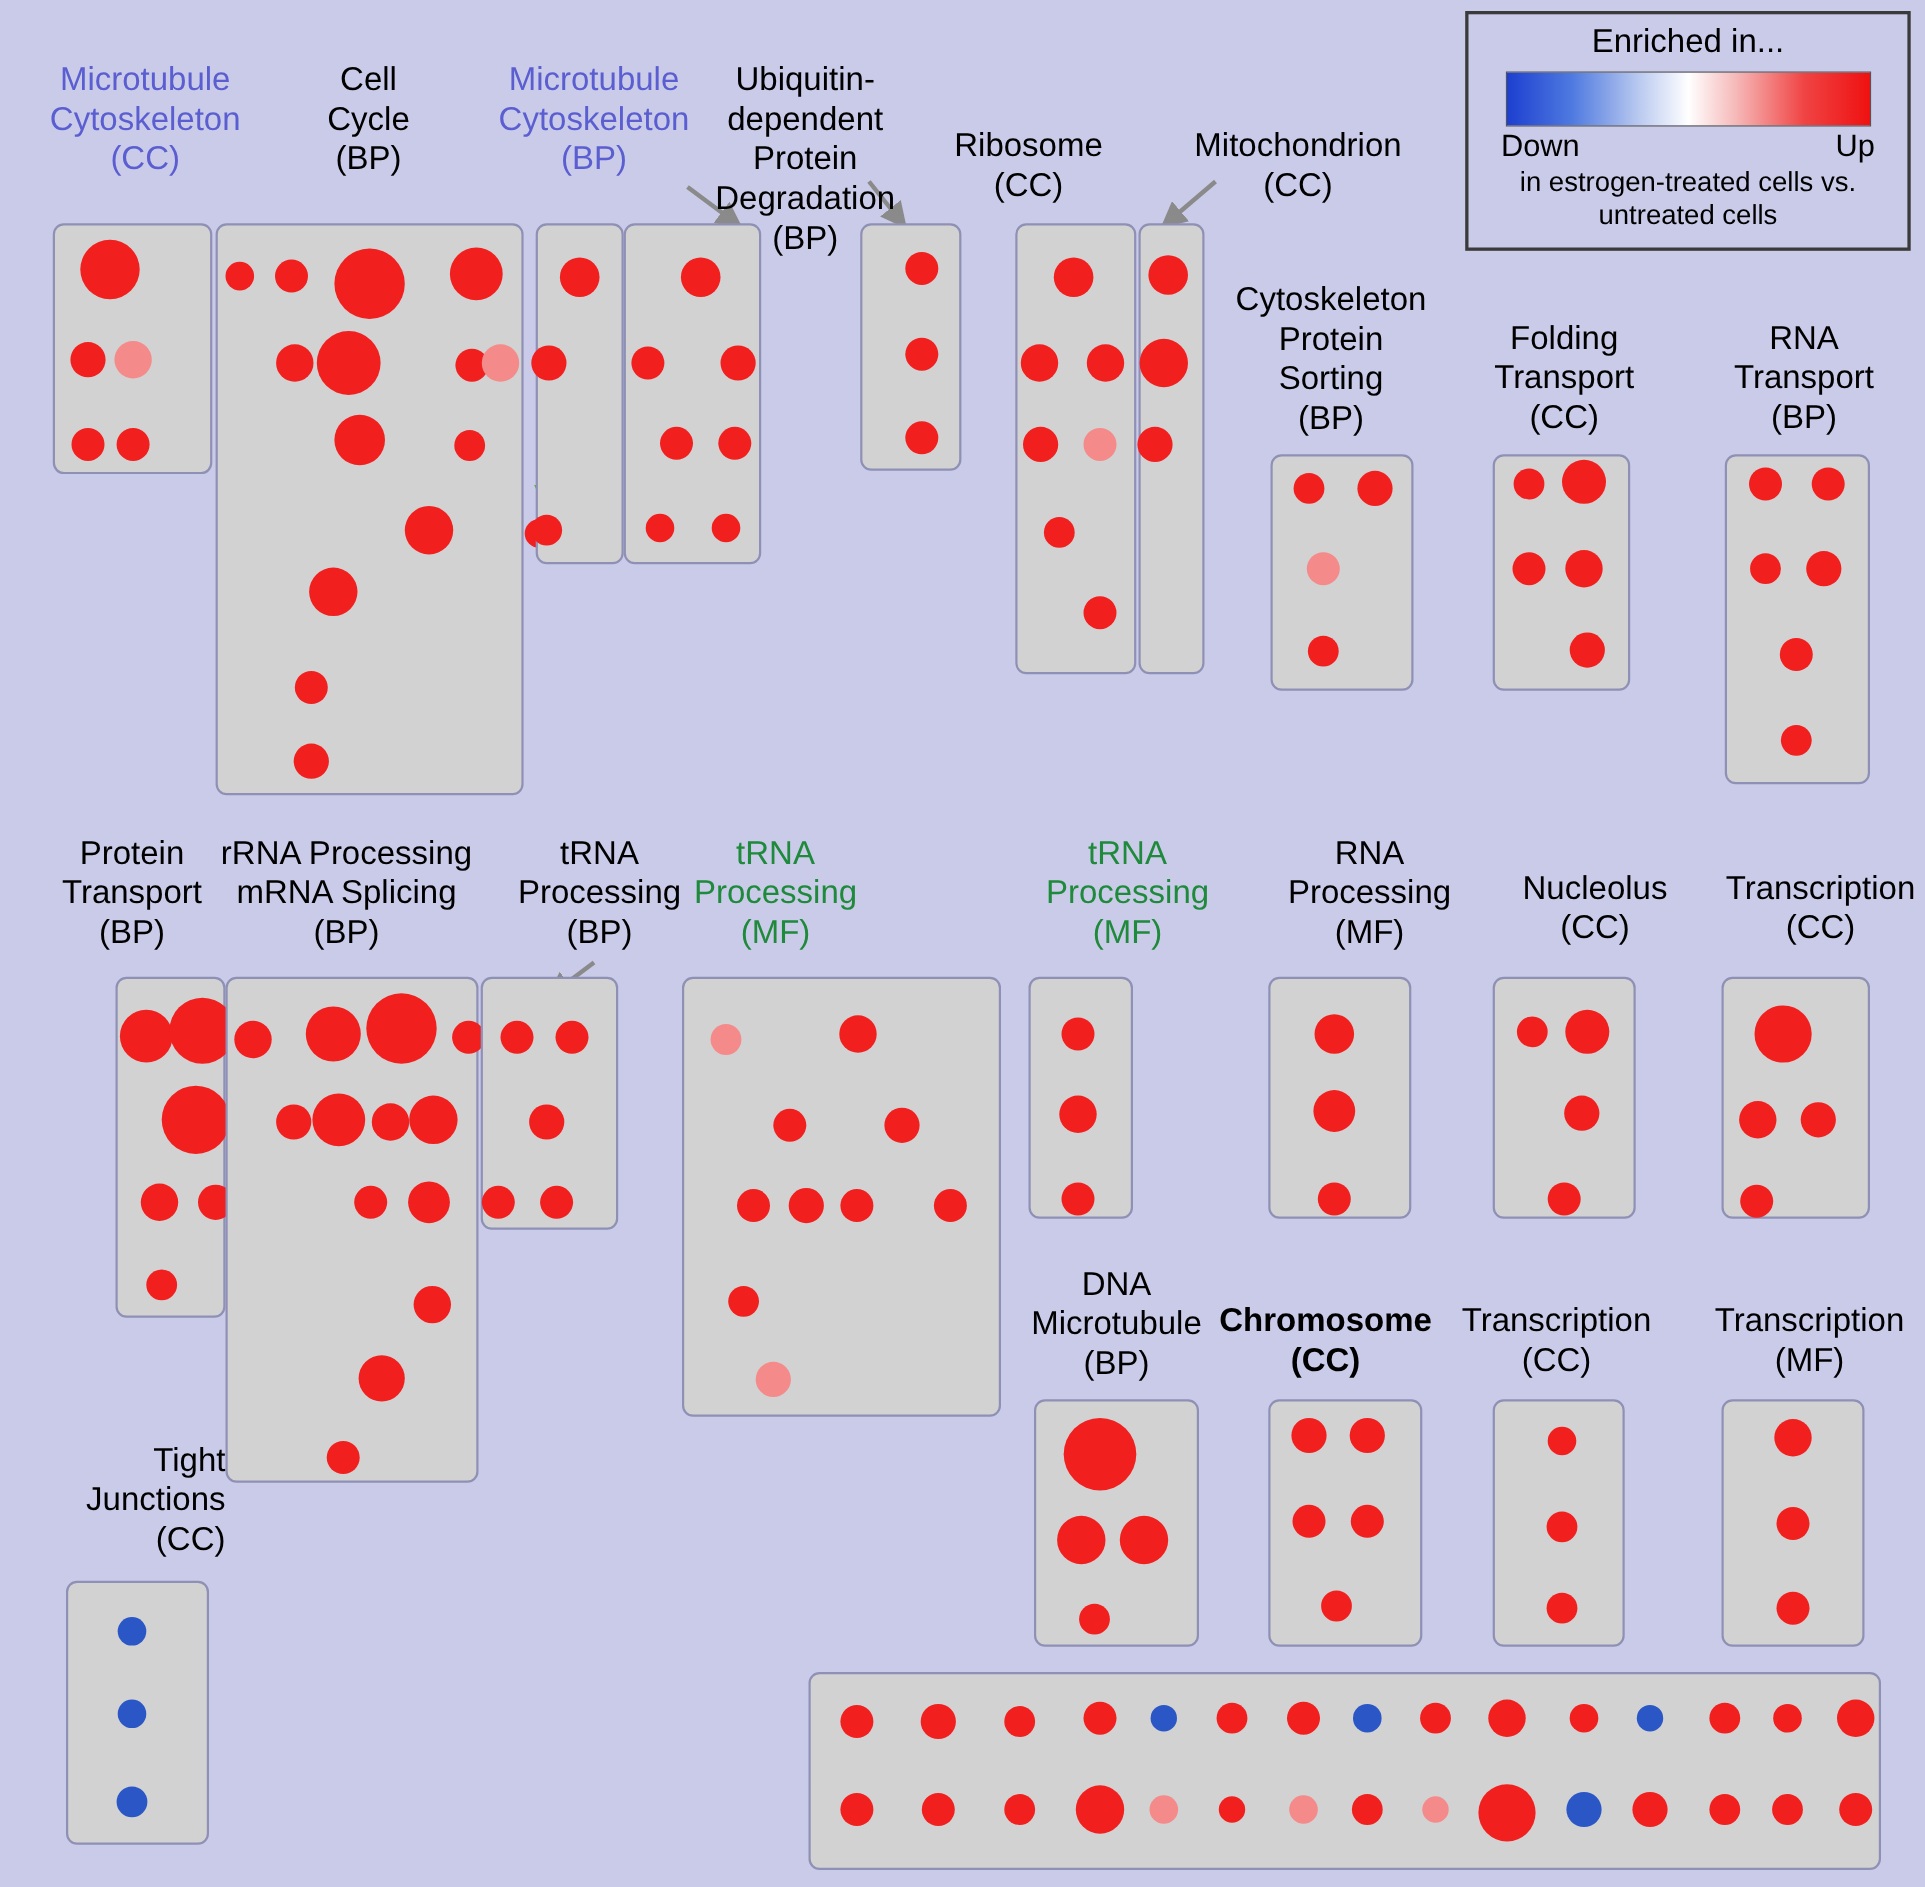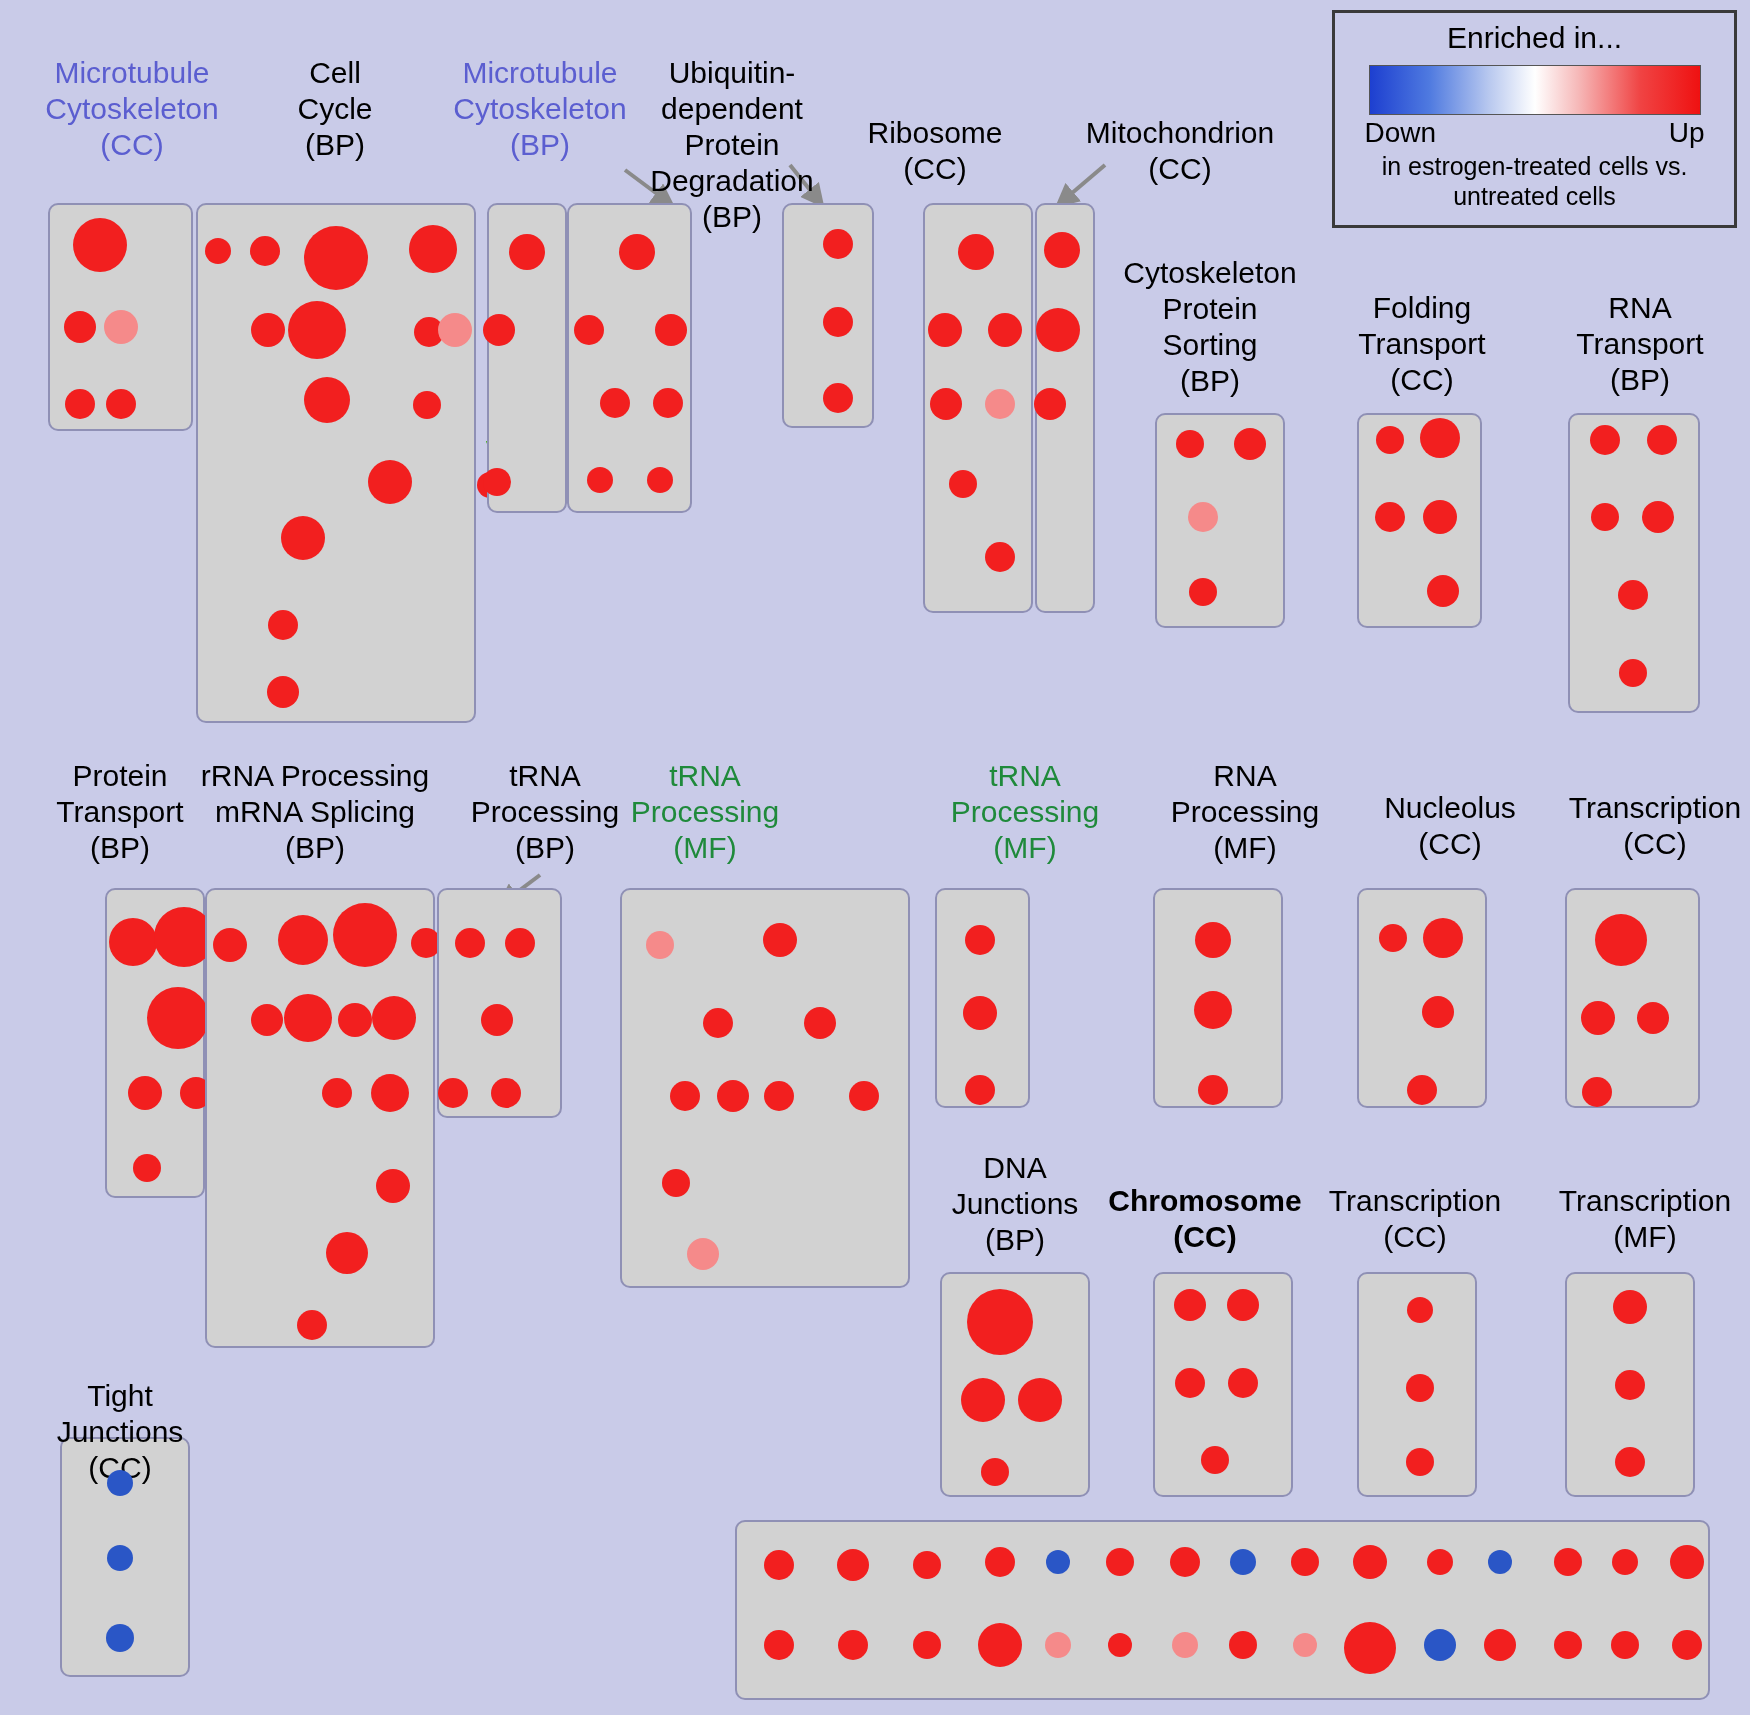--- a/index.html
+++ b/index.html
@@ -353,21 +353,21 @@
       <div class="node" style="left: 1422px; top: 1090px; width: 30px; height: 30px; background: rgb(242, 31, 31);"></div>
       <div class="cluster" style="left: 1565px; top: 888px; width: 135px; height: 220px;"></div>
       <div class="label" style="left: 1555px; top: 790px; width: 200px;">Transcription
 (CC)</div>
       <div class="node" style="left: 1621px; top: 940px; width: 52px; height: 52px; background: rgb(242, 31, 31);"></div>
       <div class="node" style="left: 1598px; top: 1018px; width: 34px; height: 34px; background: rgb(242, 31, 31);"></div>
       <div class="node" style="left: 1653px; top: 1018px; width: 32px; height: 32px; background: rgb(242, 31, 31);"></div>
       <div class="node" style="left: 1597px; top: 1092px; width: 30px; height: 30px; background: rgb(242, 31, 31);"></div>
       <div class="cluster" style="left: 940px; top: 1272px; width: 150px; height: 225px;"></div>
       <div class="label" style="left: 915px; top: 1150px; width: 200px;">DNA
-Junctions
+Microtubule
 (BP)</div>
       <div class="node" style="left: 1000px; top: 1322px; width: 66px; height: 66px; background: rgb(242, 31, 31);"></div>
       <div class="node" style="left: 983px; top: 1400px; width: 44px; height: 44px; background: rgb(242, 31, 31);"></div>
       <div class="node" style="left: 1040px; top: 1400px; width: 44px; height: 44px; background: rgb(242, 31, 31);"></div>
       <div class="node" style="left: 995px; top: 1472px; width: 28px; height: 28px; background: rgb(242, 31, 31);"></div>
       <div class="cluster" style="left: 1153px; top: 1272px; width: 140px; height: 225px;"></div>
       <div class="label" style="left: 1105px; top: 1183px; width: 200px; font-weight: bold;">Chromosome
 (CC)</div>
       <div class="node" style="left: 1190px; top: 1305px; width: 32px; height: 32px; background: rgb(242, 31, 31);"></div>
       <div class="node" style="left: 1243px; top: 1305px; width: 32px; height: 32px; background: rgb(242, 31, 31);"></div>
@@ -380,21 +380,21 @@
       <div class="node" style="left: 1420px; top: 1310px; width: 26px; height: 26px; background: rgb(242, 31, 31);"></div>
       <div class="node" style="left: 1420px; top: 1388px; width: 28px; height: 28px; background: rgb(242, 31, 31);"></div>
       <div class="node" style="left: 1420px; top: 1462px; width: 28px; height: 28px; background: rgb(242, 31, 31);"></div>
       <div class="cluster" style="left: 1565px; top: 1272px; width: 130px; height: 225px;"></div>
       <div class="label" style="left: 1545px; top: 1183px; width: 200px;">Transcription
 (MF)</div>
       <div class="node" style="left: 1630px; top: 1307px; width: 34px; height: 34px; background: rgb(242, 31, 31);"></div>
       <div class="node" style="left: 1630px; top: 1385px; width: 30px; height: 30px; background: rgb(242, 31, 31);"></div>
       <div class="node" style="left: 1630px; top: 1462px; width: 30px; height: 30px; background: rgb(242, 31, 31);"></div>
       <div class="cluster" style="left: 60px; top: 1437px; width: 130px; height: 240px;"></div>
-      <div class="label" style="left: 35px; top: 1378px; width: 170px;">Tight
+      <div class="label" style="left: 35px; top: 1310px; width: 170px; text-align: right;">Tight
 Junctions
 (CC)</div>
       <div class="node" style="left: 120px; top: 1483px; width: 26px; height: 26px; background: rgb(42, 86, 198);"></div>
       <div class="node" style="left: 120px; top: 1558px; width: 26px; height: 26px; background: rgb(42, 86, 198);"></div>
       <div class="node" style="left: 120px; top: 1638px; width: 28px; height: 28px; background: rgb(42, 86, 198);"></div>
       <div class="cluster" style="left: 735px; top: 1520px; width: 975px; height: 180px;"></div>
       <div class="node" style="left: 779px; top: 1565px; width: 30px; height: 30px; background: rgb(242, 31, 31);"></div>
       <div class="node" style="left: 779px; top: 1645px; width: 30px; height: 30px; background: rgb(242, 31, 31);"></div>
       <div class="node" style="left: 853px; top: 1565px; width: 32px; height: 32px; background: rgb(242, 31, 31);"></div>
       <div class="node" style="left: 853px; top: 1645px; width: 30px; height: 30px; background: rgb(242, 31, 31);"></div>

